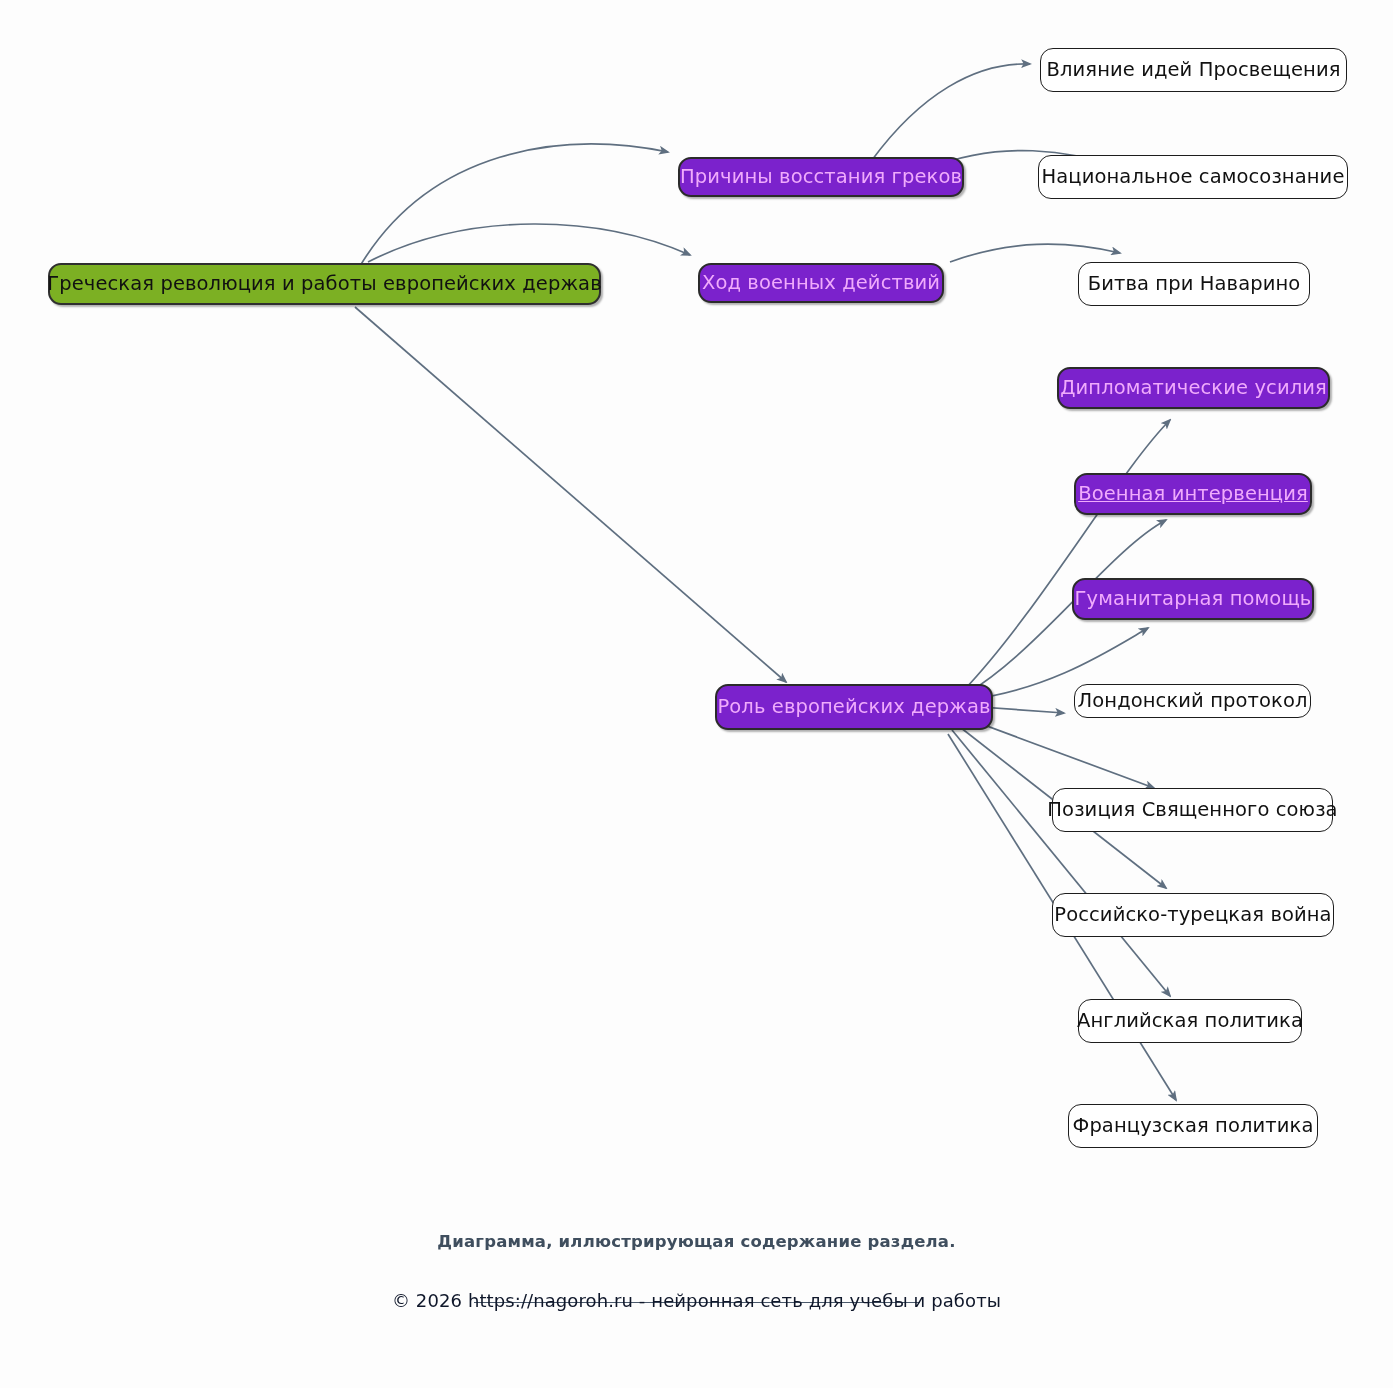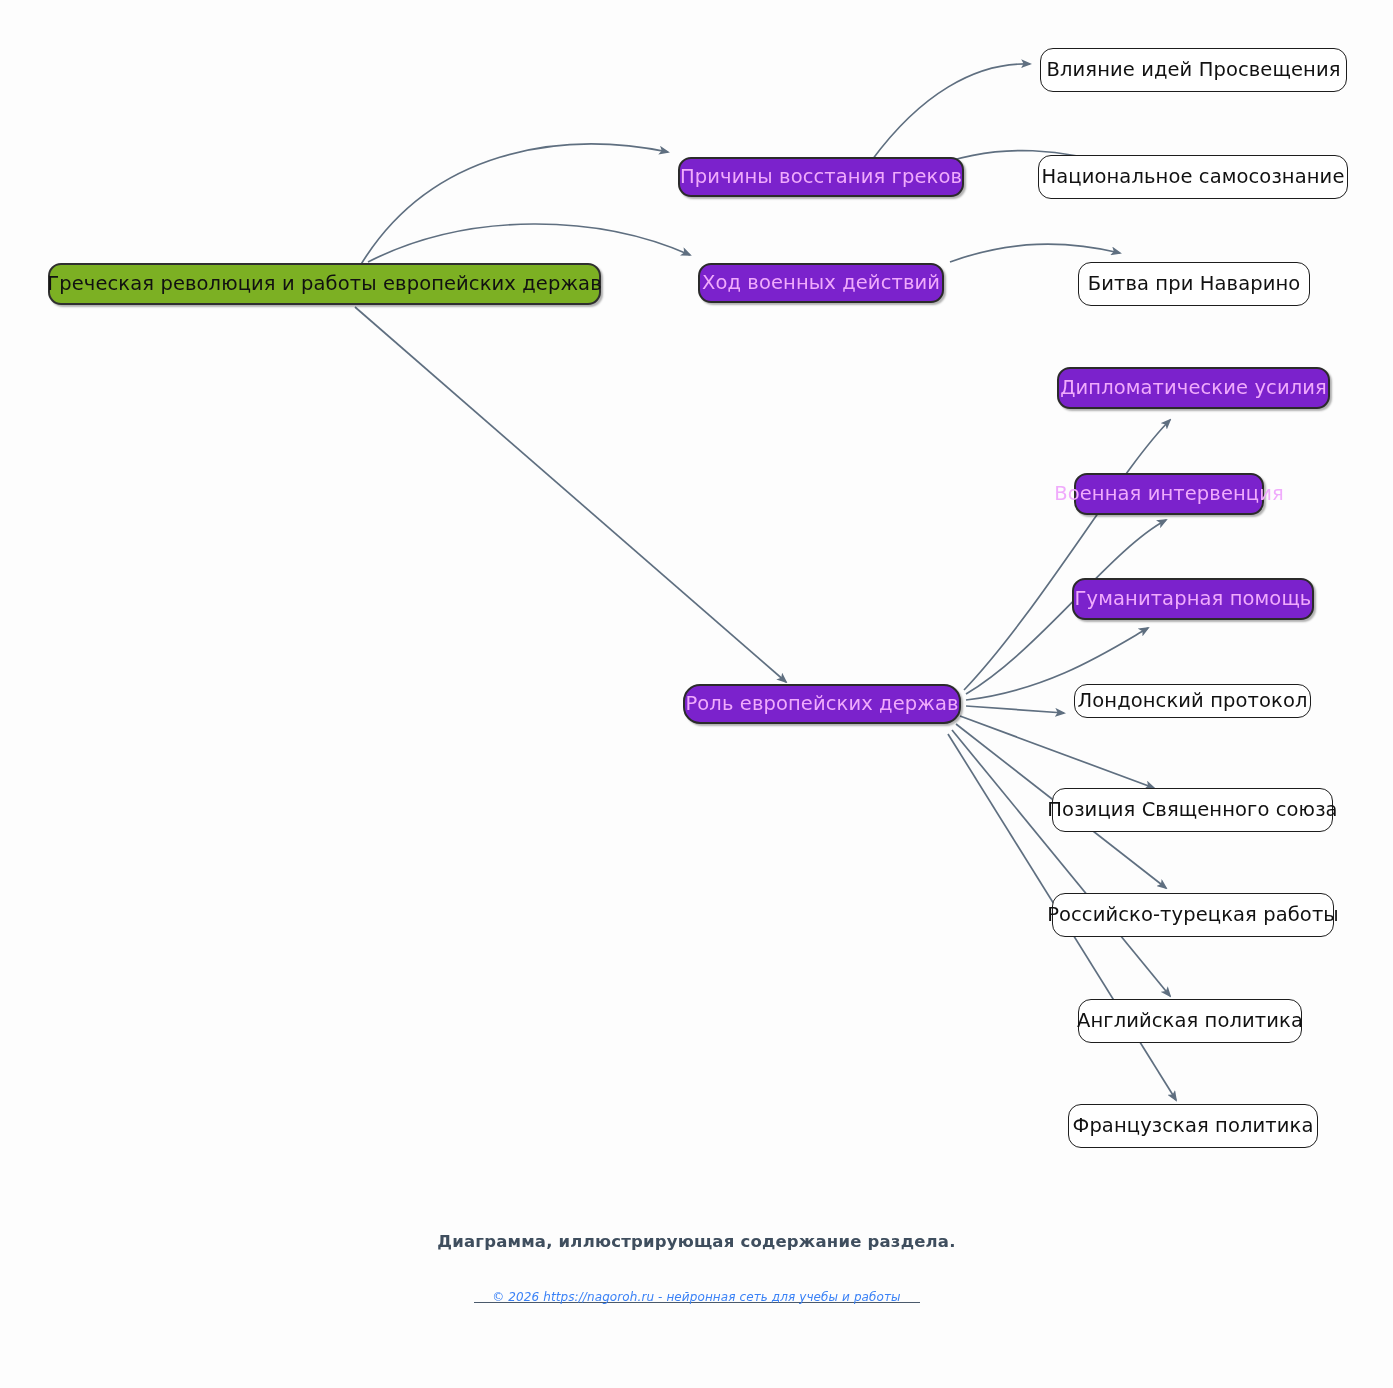--- a/index.html
+++ b/index.html
@@ -81,24 +81,23 @@
     height: 0;
   }
   .footer-rule span {
     display: inline-block;
     width: 446px;
     height: 1px;
     background: #4a596b;
   }
   .footer-copy {
     top: 1290px;
-    font-size: 12px;
-    color: #3b82f6;
+    font-size: 18px;
+    color: #0f172a;
     letter-spacing: 0.1px;
-    font-style: italic;
   }
 </style>
 </head>
 <body>
 
 <div id="canvas">
 
   <svg id="edge-layer" viewBox="0 0 1393 1388" xmlns="http://www.w3.org/2000/svg">
     <defs>
       <marker id="arrowhead" markerWidth="11" markerHeight="9" refX="9" refY="4.5" orient="auto" markerUnits="userSpaceOnUse">
@@ -120,30 +119,30 @@
         <path d="M 956,724 L 1166,888"></path>
         <path d="M 952,730 L 1170,996"></path>
         <path d="M 948,734 L 1176,1100"></path>
       </g>
   </svg>
 
   <div id="nodes-group">
       <div class="node root" style="left: 48px; top: 263px; width: 553px; height: 42px;">Греческая революция и работы европейских держав</div>
       <div class="node branch" style="left: 678px; top: 157px; width: 286px; height: 40px;">Причины восстания греков</div>
       <div class="node branch" style="left: 698px; top: 263px; width: 246px; height: 40px;">Ход военных действий</div>
-      <div class="node branch" style="left: 683px; top: 684px; width: 278px; height: 40px; border-radius: 17px;">Роль европейских держав</div>
+      <div class="node branch" style="left: 715px; top: 684px; width: 278px; height: 46px;">Роль европейских держав</div>
       <div class="node leaf" style="left: 1040px; top: 48px; width: 307px; height: 44px;">Влияние идей Просвещения</div>
       <div class="node leaf" style="left: 1038px; top: 155px; width: 310px; height: 44px;">Национальное самосознание</div>
       <div class="node leaf" style="left: 1078px; top: 262px; width: 232px; height: 44px; text-align: center;">Битва при Наварино</div>
       <div class="node branch" style="left: 1057px; top: 367px; width: 273px; height: 42px;">Дипломатические усилия</div>
-      <div class="node branch" style="left: 1074px; top: 473px; width: 190px; height: 42px;">Военная интервенция</div>
+      <div class="node branch" style="left: 1074px; top: 473px; width: 238px; height: 42px; text-decoration: underline;">Военная интервенция</div>
       <div class="node branch" style="left: 1072px; top: 578px; width: 242px; height: 42px;">Гуманитарная помощь</div>
       <div class="node leaf" style="left: 1074px; top: 684px; width: 237px; height: 28px;">Лондонский протокол</div>
       <div class="node leaf" style="left: 1052px; top: 788px; width: 281px; height: 44px;">Позиция Священного союза</div>
-      <div class="node leaf" style="left: 1052px; top: 893px; width: 282px; height: 44px;">Российско-турецкая работы</div>
+      <div class="node leaf" style="left: 1052px; top: 893px; width: 282px; height: 44px;">Российско-турецкая война</div>
       <div class="node leaf" style="left: 1078px; top: 999px; width: 224px; height: 44px;">Английская политика</div>
       <div class="node leaf" style="left: 1068px; top: 1104px; width: 250px; height: 44px;">Французская политика</div>
     </div>
 
 </div>
 
 <div class="footer footer-caption">Диаграмма, иллюстрирующая содержание раздела.</div>
 <div class="footer footer-rule"><span></span></div>
 <div class="footer footer-copy">© 2026 https://nagoroh.ru - нейронная сеть для учебы и работы</div>
 

